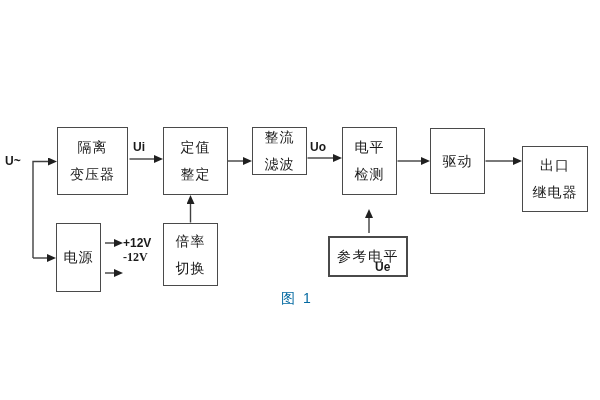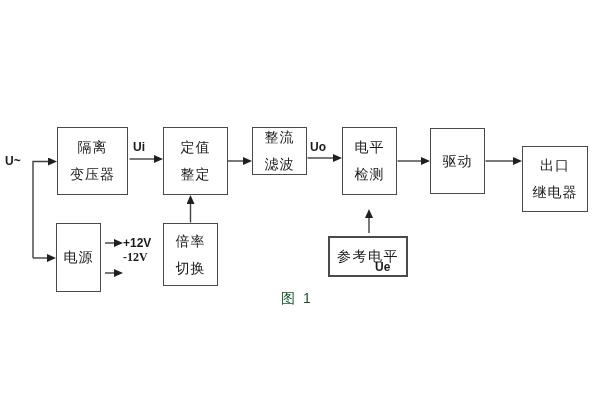--- a/index.html
+++ b/index.html
@@ -27,21 +27,21 @@
     position:absolute;color:#1a1a1a;font-size:12px;font-weight:700;
     line-height:14px;white-space:nowrap;
   }
   .lbl-u{left:5px;top:154px;}
   .lbl-ui{left:133px;top:140px;}
   .lbl-uo{left:310px;top:140px;}
   .lbl-ue{left:375px;top:212px;margin-top:48px;}
   .lbl-p12{left:123px;top:236px;}
   .lbl-m12{left:123px;top:250px;font-family:Liberation Serif, serif;}
   .caption{
-    position:absolute;left:281px;top:290px;color:#14532d;font-size:14px;
+    position:absolute;left:281px;top:290px;color:#0369a1;font-size:14px;
     font-weight:400;letter-spacing:2px;
   }
   svg.wires{position:absolute;left:0;top:0;}
   svg.wires path{stroke:#404040;stroke-width:1.4;fill:none;}
 </style>
 </head>
 <body>
 
 <div id="canvas">
 

